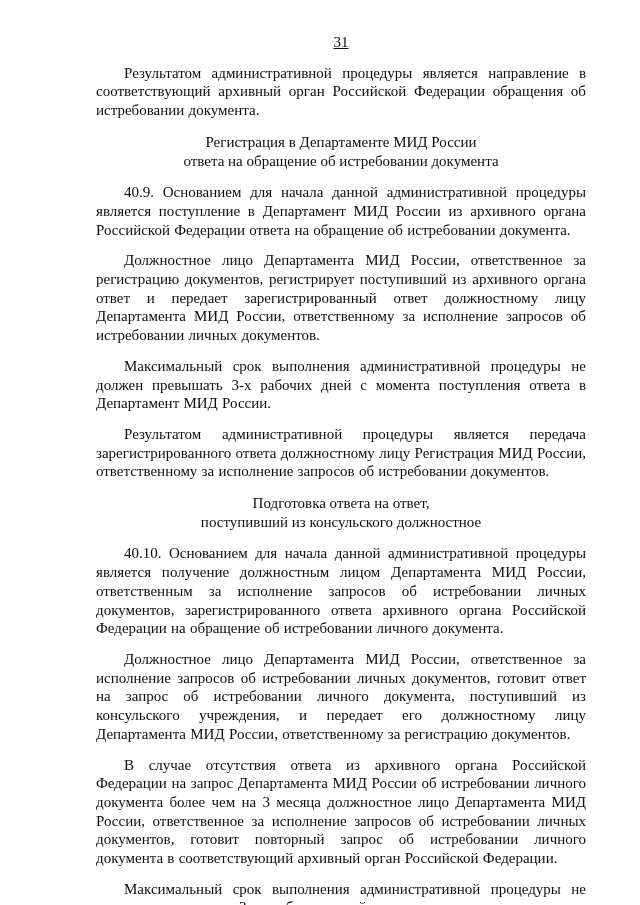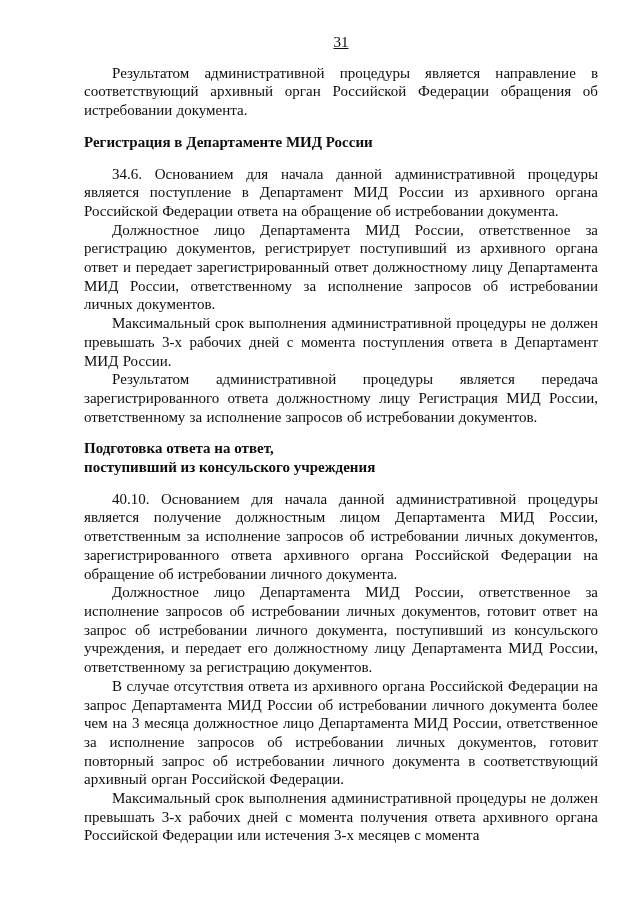--- a/index.html
+++ b/index.html
@@ -23,61 +23,62 @@
     width: 514px;
     font-size: 15px;
     line-height: 18.7px;
   }
   .page-number {
     text-align: center;
     margin: 0 0 12px 0;
     text-decoration: underline;
   }
   .para {
-    margin: 0;
+    margin: 12px;
     text-align: justify;
     text-indent: 28px;
     word-spacing: 0.5px;
   }
   .heading {
     margin: 13px 0 13px 0;
-    font-weight: bold;
-    text-align: left;
+    font-weight: normal;
+    text-align: center;
     font-size: 15px;
     line-height: 18.7px;
   }
   .heading .hline {
     display: block;
   }
 </style>
 </head>
 <body>
 
 <div class="page">
   <div class="text-block">
 
     <div class="page-number">31</div>
 
     <p class="para">Результатом административной процедуры является направление в соответствующий архивный орган Российской Федерации обращения об истребовании документа.</p>
 
     <div class="heading">
       <span class="hline">Регистрация в Департаменте МИД России</span>
+      <span class="hline">ответа на обращение об истребовании документа</span>
     </div>
 
-    <p class="para">34.6. Основанием для начала данной административной процедуры является поступление в Департамент МИД России из архивного органа Российской Федерации ответа на обращение об истребовании документа.</p>
+    <p class="para">40.9. Основанием для начала данной административной процедуры является поступление в Департамент МИД России из архивного органа Российской Федерации ответа на обращение об истребовании документа.</p>
 
     <p class="para">Должностное лицо Департамента МИД России, ответственное за регистрацию документов, регистрирует поступивший из архивного органа ответ и передает зарегистрированный ответ должностному лицу Департамента МИД России, ответственному за исполнение запросов об истребовании личных документов.</p>
 
     <p class="para">Максимальный срок выполнения административной процедуры не должен превышать 3-х рабочих дней с момента поступления ответа в Департамент МИД России.</p>
 
     <p class="para">Результатом административной процедуры является передача зарегистрированного ответа должностному лицу Регистрация МИД России, ответственному за исполнение запросов об истребовании документов.</p>
 
     <div class="heading">
       <span class="hline">Подготовка ответа на ответ,</span>
-      <span class="hline">поступивший из консульского учреждения</span>
+      <span class="hline">поступивший из консульского должностное</span>
     </div>
 
     <p class="para">40.10. Основанием для начала данной административной процедуры является получение должностным лицом Департамента МИД России, ответственным за исполнение запросов об истребовании личных документов, зарегистрированного ответа архивного органа Российской Федерации на обращение об истребовании личного документа.</p>
 
     <p class="para">Должностное лицо Департамента МИД России, ответственное за исполнение запросов об истребовании личных документов, готовит ответ на запрос об истребовании личного документа, поступивший из консульского учреждения, и передает его должностному лицу Департамента МИД России, ответственному за регистрацию документов.</p>
 
     <p class="para">В случае отсутствия ответа из архивного органа Российской Федерации на запрос Департамента МИД России об истребовании личного документа более чем на 3 месяца должностное лицо Департамента МИД России, ответственное за исполнение запросов об истребовании личных документов, готовит повторный запрос об истребовании личного документа в соответствующий архивный орган Российской Федерации.</p>
 
     <p class="para">Максимальный срок выполнения административной процедуры не должен превышать 3-х рабочих дней с момента получения ответа архивного органа Российской Федерации или истечения 3-х месяцев с момента</p>
 

